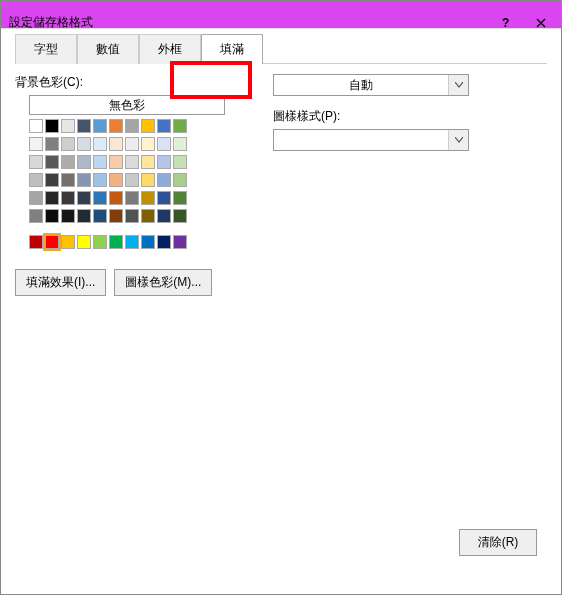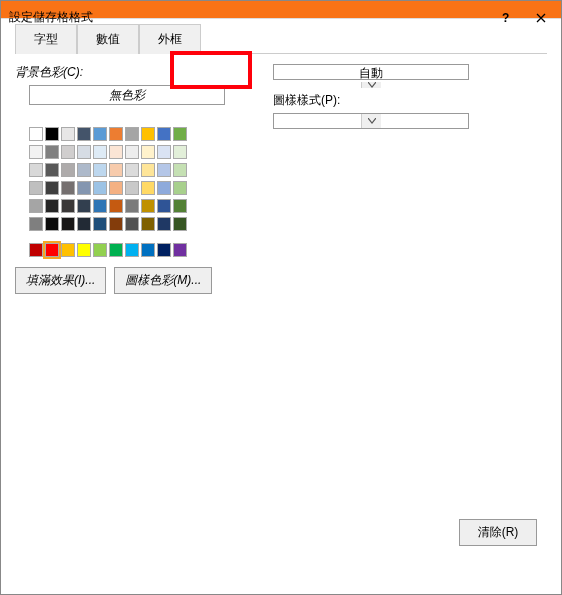--- a/index.html
+++ b/index.html
@@ -1,45 +1,45 @@
 <!DOCTYPE html>
 <html><head>
 <meta charset="utf-8">
 <style>
 * { box-sizing: border-box; margin: 0; padding: 0; font-family: "Microsoft JhengHei", "Segoe UI", sans-serif; font-size: 12px; }
 body { background: #fff; width: 562px; height: 595px; overflow: hidden; }
 .dialog { width: 562px; height: 595px; background: #fff; border: 1px solid #888; position: relative; }
-.titlebar { height: 18px; background: #f97316; display: flex; align-items: center; padding: 16px 2px 0 8px; border-bottom: 1px solid #ddd; }
+.titlebar { height: 28px; background: #d946ef; display: flex; align-items: center; padding: 16px 2px 0 8px; border-bottom: 1px solid #ddd; }
 .titlebar-title { flex: 1; font-size: 12px; color: #000; }
 .titlebar-btn { width: 36px; height: 24px; display: flex; align-items: center; justify-content: center; color: #000; }
 .titlebar-btn svg { width: 10px; height: 10px; }
 
 .body { padding: 4px 14px 14px 14px; position: relative; height: calc(100% - 28px); }
 
 .tabs-row { display: flex; gap: 0; margin-bottom: 10px; border-bottom: 1px solid #ccc; }
 .tab { padding: 6px 18px; border: 1px solid #ccc; border-bottom: none; background: #f0f0f0; position: relative; top: 1px; }
 .tab.active { background: #fff; border-color: #aaa; }
 .tab-highlight { border: 4px solid #ff000a; position: absolute; top: 32px; left: 169px; width: 82px; height: 38px; pointer-events: none; }
 
 .content { display: flex; gap: 28px; }
-.left-col { flex: 0 0 230px; font-style: italic; }
+.left-col { flex: 0 0 230px; }
 .right-col { flex: 1; }
 
 .label { margin-bottom: 4px; display: block; }
-.no-color-btn { width: 196px; height: 20px; border: 1px solid #999; background: #fff; text-align: center; line-height: 18px; margin-bottom: 22px; }
+.no-color-btn { width: 196px; height: 20px; border: 1px solid #999; background: #fff; text-align: center; line-height: 18px; margin-bottom: 4px; }
 
 .palette { display: flex; flex-direction: column; gap: 4px; margin-bottom: 12px; }
 .swatch-row { display: flex; gap: 2px; }
 .swatch { width: 14px; height: 14px; border: 1px solid #aaa; }
 .swatch.sel { outline: 2px solid #f6a623; outline-offset: 0; }
 
-.btn-row { display: flex; gap: 8px; margin-top: 10px; }
+.btn-row { display: flex; gap: 8px; margin-top: 20px; }
 .push-btn { padding: 4px 10px; border: 1px solid #999; background: #efefef; min-width: 78px; text-align: center; }
 
-.dropdown { width: 196px; height: 16px; border: 1px solid #999; background: #fff; display: flex; align-items: center; position: relative; margin-bottom: 12px; flex-direction: column; }
+.dropdown { width: 196px; height: 22px; border: 1px solid #999; background: #fff; display: flex; align-items: center; position: relative; margin-bottom: 12px; }
 .dropdown-text { flex: 1; text-align: center; }
 .dropdown-arrow { width: 20px; height: 20px; display: flex; align-items: center; justify-content: center; border-left: 1px solid #ccc; background: #efefef; }
 
 .sample-group { position: absolute; left: 14px; right: 14px; top: 416px; }
 .sample-label { margin-bottom: 2px; display: block; }
 .sample-box { border: 1px solid #bbb; height: 48px; margin-top: 6px; padding: 0; }
 .sample-fill { width: 100%; height: 100%; }
 
 .clear-row { position: absolute; right: 24px; top: 500px; }
 .ok-row { position: absolute; right: 14px; bottom: 12px; display: flex; gap: 10px; }
@@ -63,20 +63,21 @@
           <path d="M1 1 L9 9 M9 1 L1 9" stroke="currentColor" stroke-width="1.3"></path>
         </svg>
     </div>
   </div>
 
   <div class="body">
     <div class="tabs-row">
       <div class="tab">字型</div>
       <div class="tab">數值</div>
       <div class="tab">外框</div>
+      <div class="tab active">填滿</div>
     </div>
     <div class="tab-highlight"></div>
 
     <div class="content">
       <div class="left-col">
         <span class="label">背景色彩(C):</span>
         <div style="padding-left:14px;">
           <div class="no-color-btn">無色彩</div>
           <div class="palette" id="palette-main">
               <div class="swatch-row">

